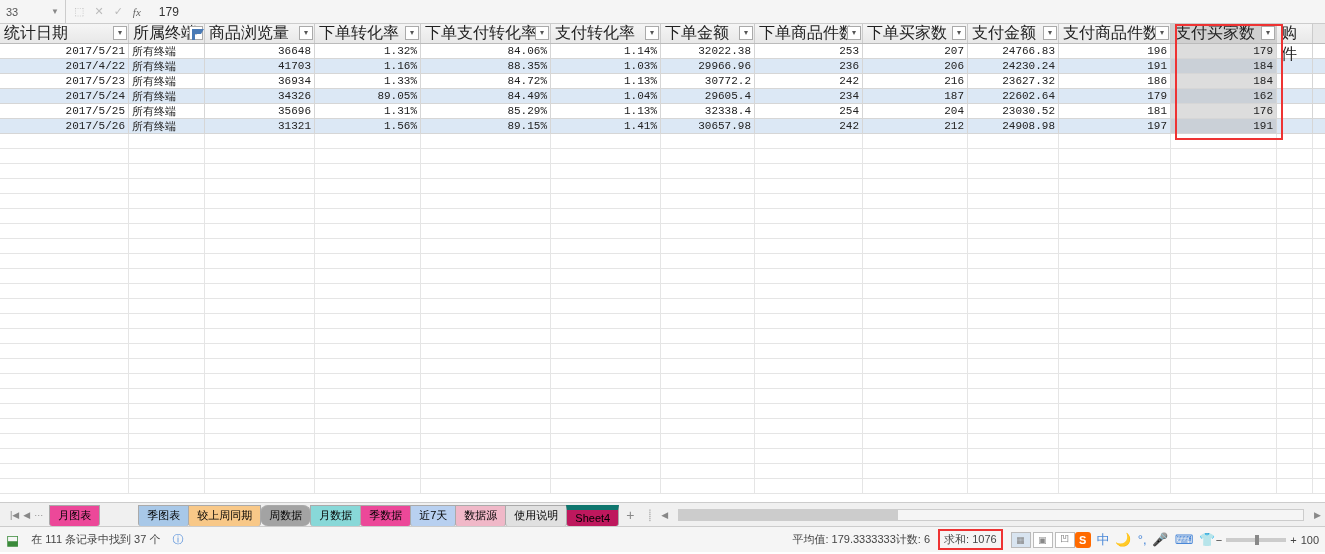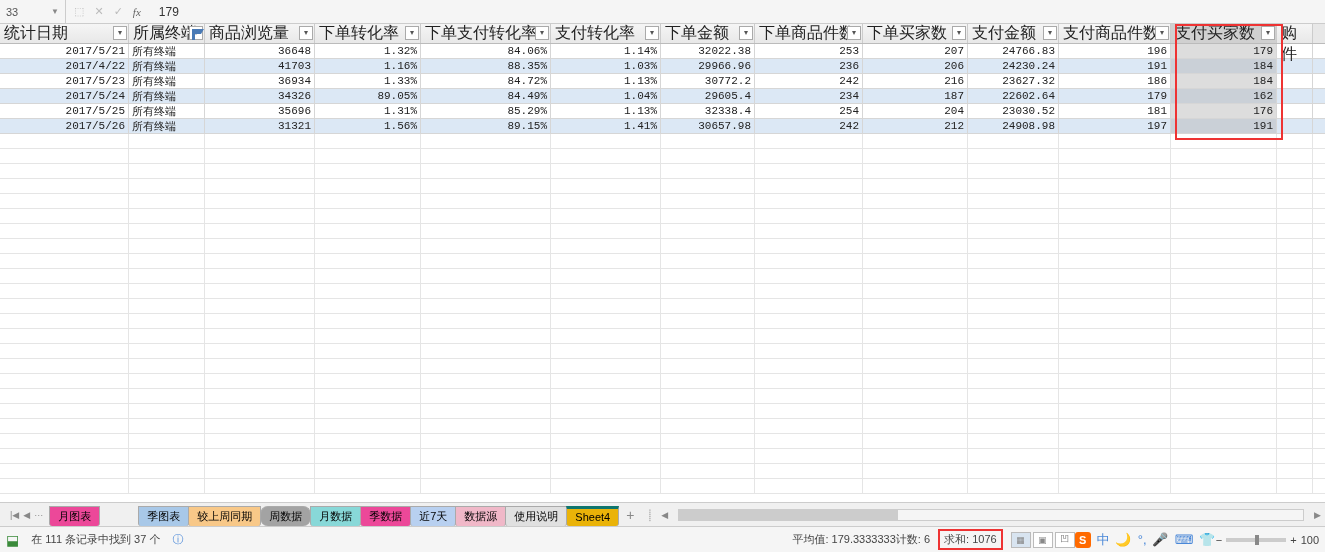--- a/index.html
+++ b/index.html
@@ -144,21 +144,21 @@
       padding: 2px 8px;
       border: 1px solid #aaa;
       border-bottom: none;
       background: #e0e0e0;
       font-size: 11px;
       margin-right: -1px;
       border-radius: 0 0 3px 3px;
       position: relative;
       top: 1px;
     }
-    .tab.active { background: #eab308; border-top: 3px solid #0f766e; }
+    .tab.active { background: #be185d; border-top: 5px solid #0f766e; }
     .tab.c-green { background: #ec4899; }
     .tab.c-blue { background: #a8c8e8; margin-left: 39px; }
     .tab.c-orange { background: #f8c888; }
     .tab.c-yellow { background: #a3a3a3; border-radius: 8px; }
     .tab.c-teal { background: #88d8d8; }
     .tab.c-lblue { background: #b8d0f0; }
     .tab.c-pink { background: #f0b8c8; }
     .add-sheet { padding: 0 8px; color: #888; font-size: 14px; cursor: pointer; }
     .hscroll { flex: 1; display: flex; align-items: center; padding: 0 6px; }
     .hscroll-track {

